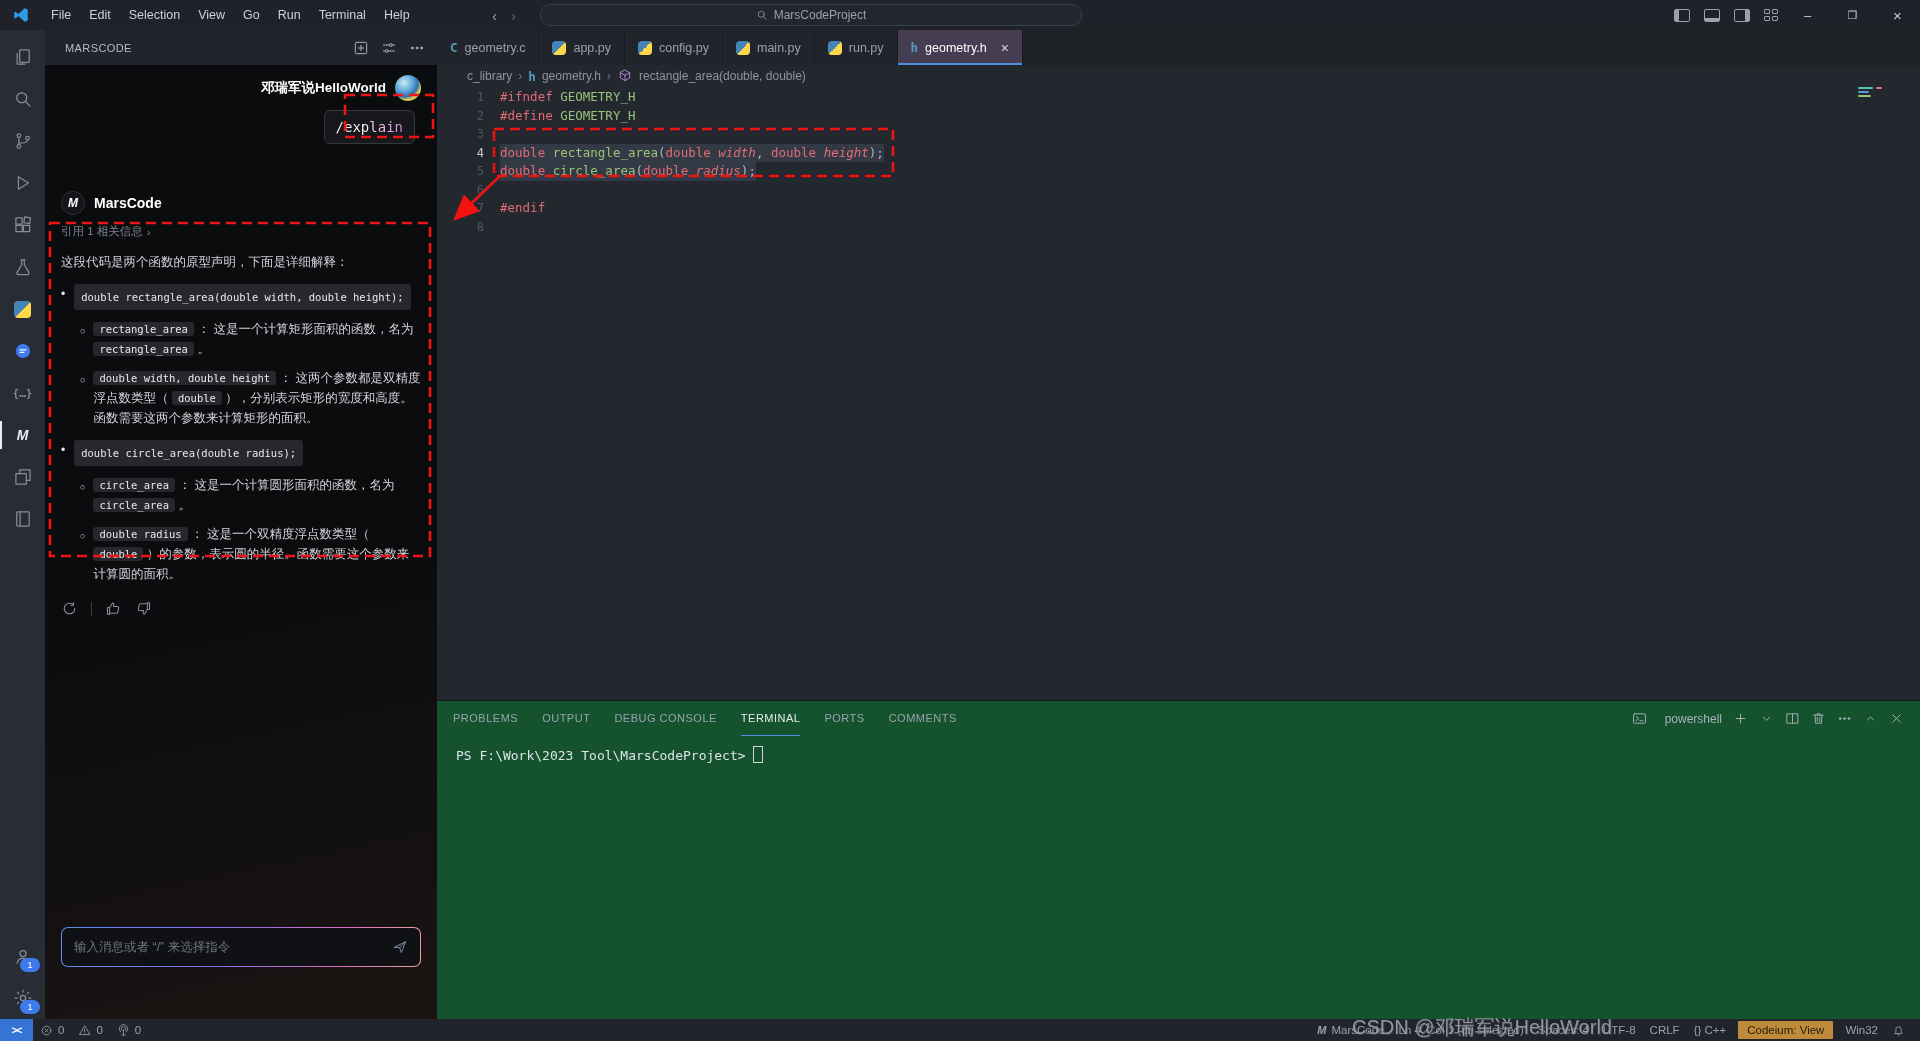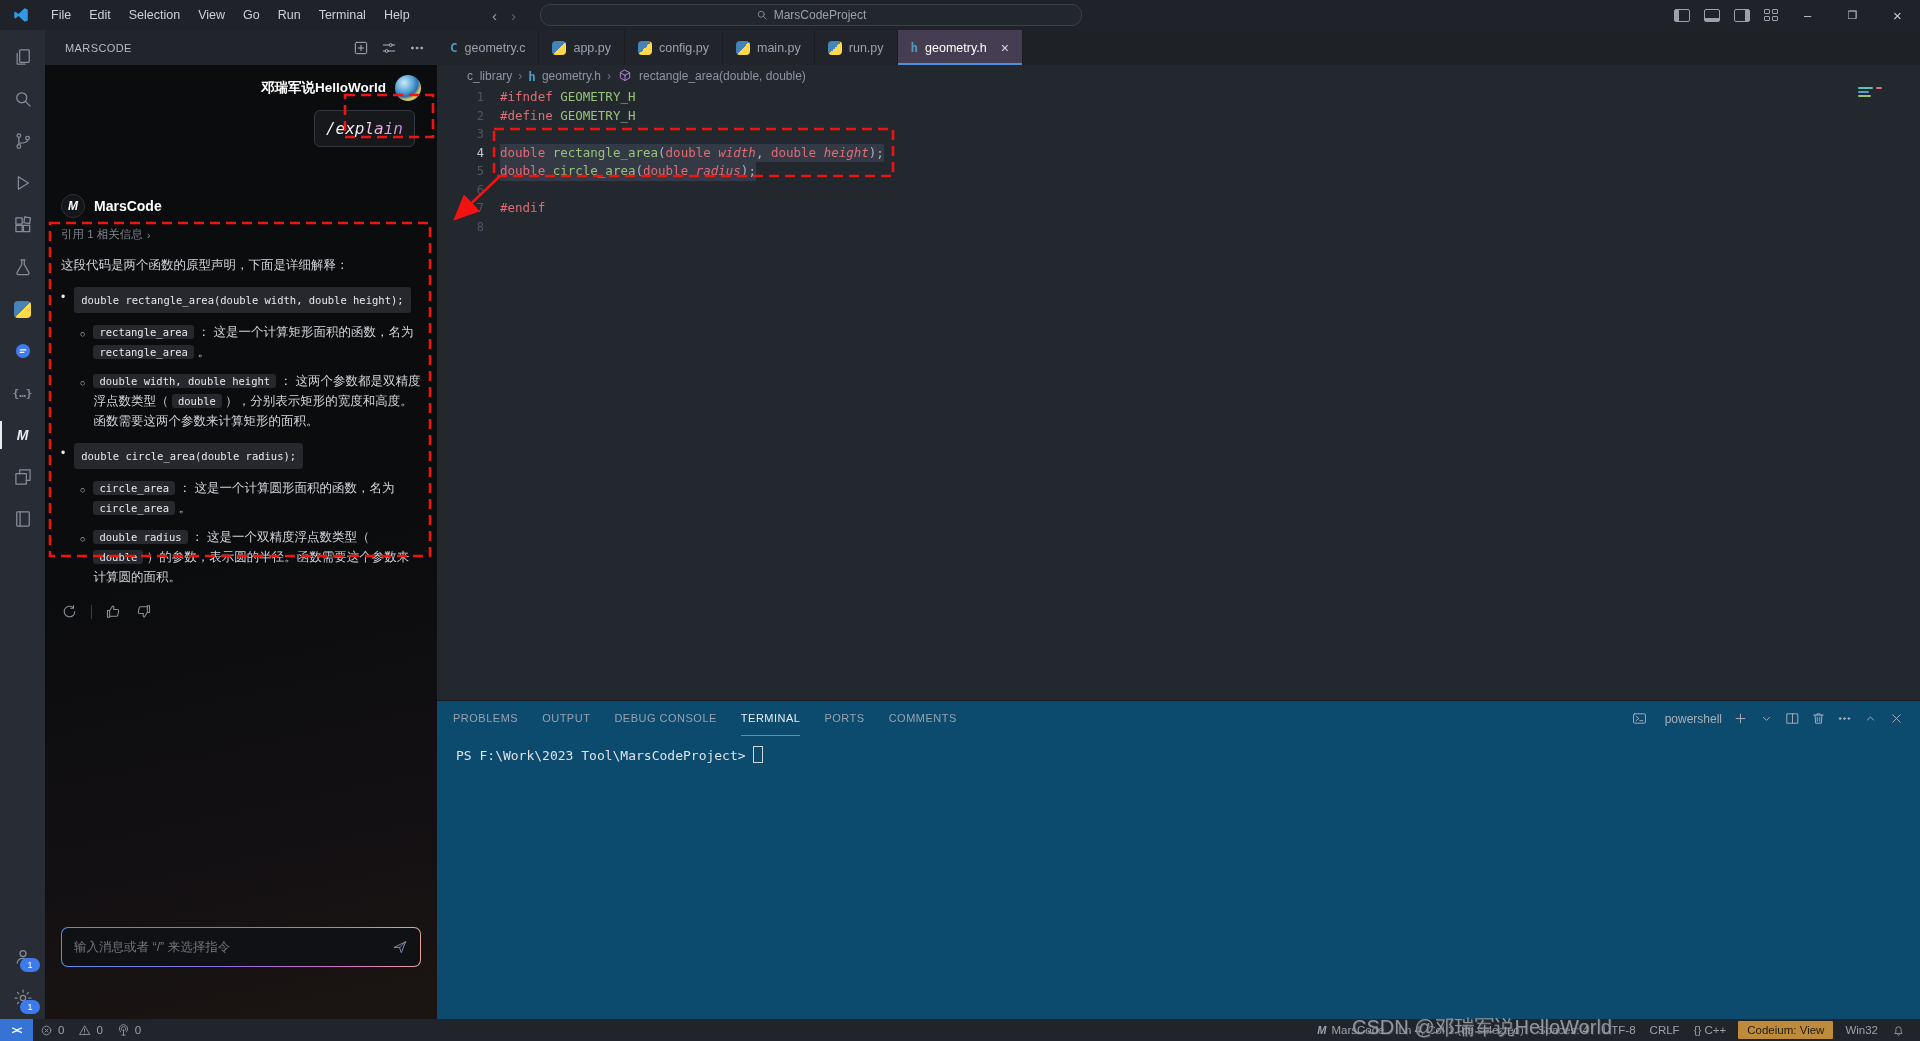--- a/index.html
+++ b/index.html
@@ -39,22 +39,22 @@
   .panel-header{height:35px;background:#21252b;display:flex;align-items:center;padding:0 12px 0 20px;font-size:11px;letter-spacing:.4px;color:#b6bcc6;}
   .panel-icons{margin-left:auto;display:flex;gap:12px;color:#aab0bb;}
   .chat{position:absolute;top:35px;left:0;right:0;bottom:0;overflow:hidden;padding:6px 16px 0;
         background:linear-gradient(168deg,#0b0c0e 52%,#131013 80%,#1a1412 96%);}
   .user-row{display:flex;justify-content:flex-end;align-items:center;gap:9px;margin-top:4px;}
   .user-name{font-weight:700;font-size:13.5px;color:#fff;}
   .avatar{width:26px;height:26px;border-radius:50%;flex:none;
           background:radial-gradient(circle at 35% 30%,#cfe9f5,#5aa7d8 36%,#2f6db0 56%,#ecd24f 70%,#3a8f5d 86%,#2e5f8a);}
   .explain-row{display:flex;justify-content:flex-end;margin-top:9px;padding-right:6px;}
   .explain-chip{background:#17181c;border:1px solid #35383f;border-radius:6px;padding:8px 11px;
-                font-family:"DejaVu Sans Mono",monospace;font-size:16px;
-                background-image:linear-gradient(#17181c,#17181c);font-style:italic;}
+                font-family:"DejaVu Sans Mono",monospace;font-size:14px;
+                background-image:linear-gradient(#17181c,#17181c);}
   .explain-chip span{background:linear-gradient(90deg,#fafafa 38%,#efb3e6 72%,#cd87de);-webkit-background-clip:text;background-clip:text;color:transparent;}
   .bot-row{margin-top:47px;display:flex;align-items:center;gap:9px;}
   .bot-logo{width:22px;height:22px;border-radius:50%;background:#141519;border:1px solid #2e3137;color:#fff;
             font-weight:700;font-style:italic;display:flex;align-items:center;justify-content:center;font-size:12px;flex:none;}
   .bot-name{font-weight:700;font-size:14px;color:#fff;}
   .cite{margin-top:9px;font-size:11.5px;color:#7e848e;display:flex;align-items:center;gap:4px;}
   .msg{margin-top:13px;line-height:20px;color:#d2d5da;}
   .ic{background:#26282d;border-radius:3px;padding:1px 6px;font-family:"DejaVu Sans Mono",monospace;font-size:10.5px;color:#e7e9ed;white-space:nowrap;}
   .codechip{display:inline-block;background:#26282d;border-radius:3px;padding:3px 7px;font-family:"DejaVu Sans Mono",monospace;
             font-size:10.5px;color:#e7e9ed;white-space:nowrap;max-width:100%;overflow:hidden;}
@@ -88,21 +88,21 @@
   .cl.active .ln{color:#c3c9d3;}
   .lc{white-space:pre;}
   .lc.sel{background:rgba(108,120,142,.24);}
   .tok-kw{color:#e06c75;}
   .tok-name{color:#98c379;}
   .tok-fn{color:#98c379;}
   .tok-param{color:#e06c75;font-style:italic;}
   .tok-pl{color:#abb2bf;}
   .mini{position:absolute;border-radius:1px;}
   
-  .terminal{position:absolute;left:437px;top:700px;right:0;bottom:22px;background:#0c4a6e;border-top:1px solid #171a1f;}
+  .terminal{position:absolute;left:437px;top:700px;right:0;bottom:22px;background:#14532d;border-top:1px solid #171a1f;}
   .term-header{height:35px;display:flex;align-items:center;padding:0 16px;gap:24px;}
   .ttab{font-size:11px;letter-spacing:.5px;color:#9aa2af;height:34px;display:flex;align-items:center;border-bottom:1px solid transparent;}
   .ttab.active{color:#e9ebef;border-bottom:1px solid #4e8fe0;}
   .term-right{margin-left:auto;display:flex;align-items:center;gap:11px;color:#aab0bb;font-size:12px;}
   .term-right .ico{width:15px;height:15px;}
   .shell-label{display:flex;align-items:center;gap:18px;}
   .term-body{padding:10px 8px 0 19px;font-family:"DejaVu Sans Mono","Liberation Mono",monospace;font-size:13px;color:#dfe3ea;}
   .cursor{display:inline-block;width:8px;height:15px;border:1px solid #cfd3da;margin-left:7px;vertical-align:text-bottom;}
   
   .statusbar{position:absolute;left:0;right:0;bottom:0;height:22px;background:#21252b;display:flex;align-items:center;

